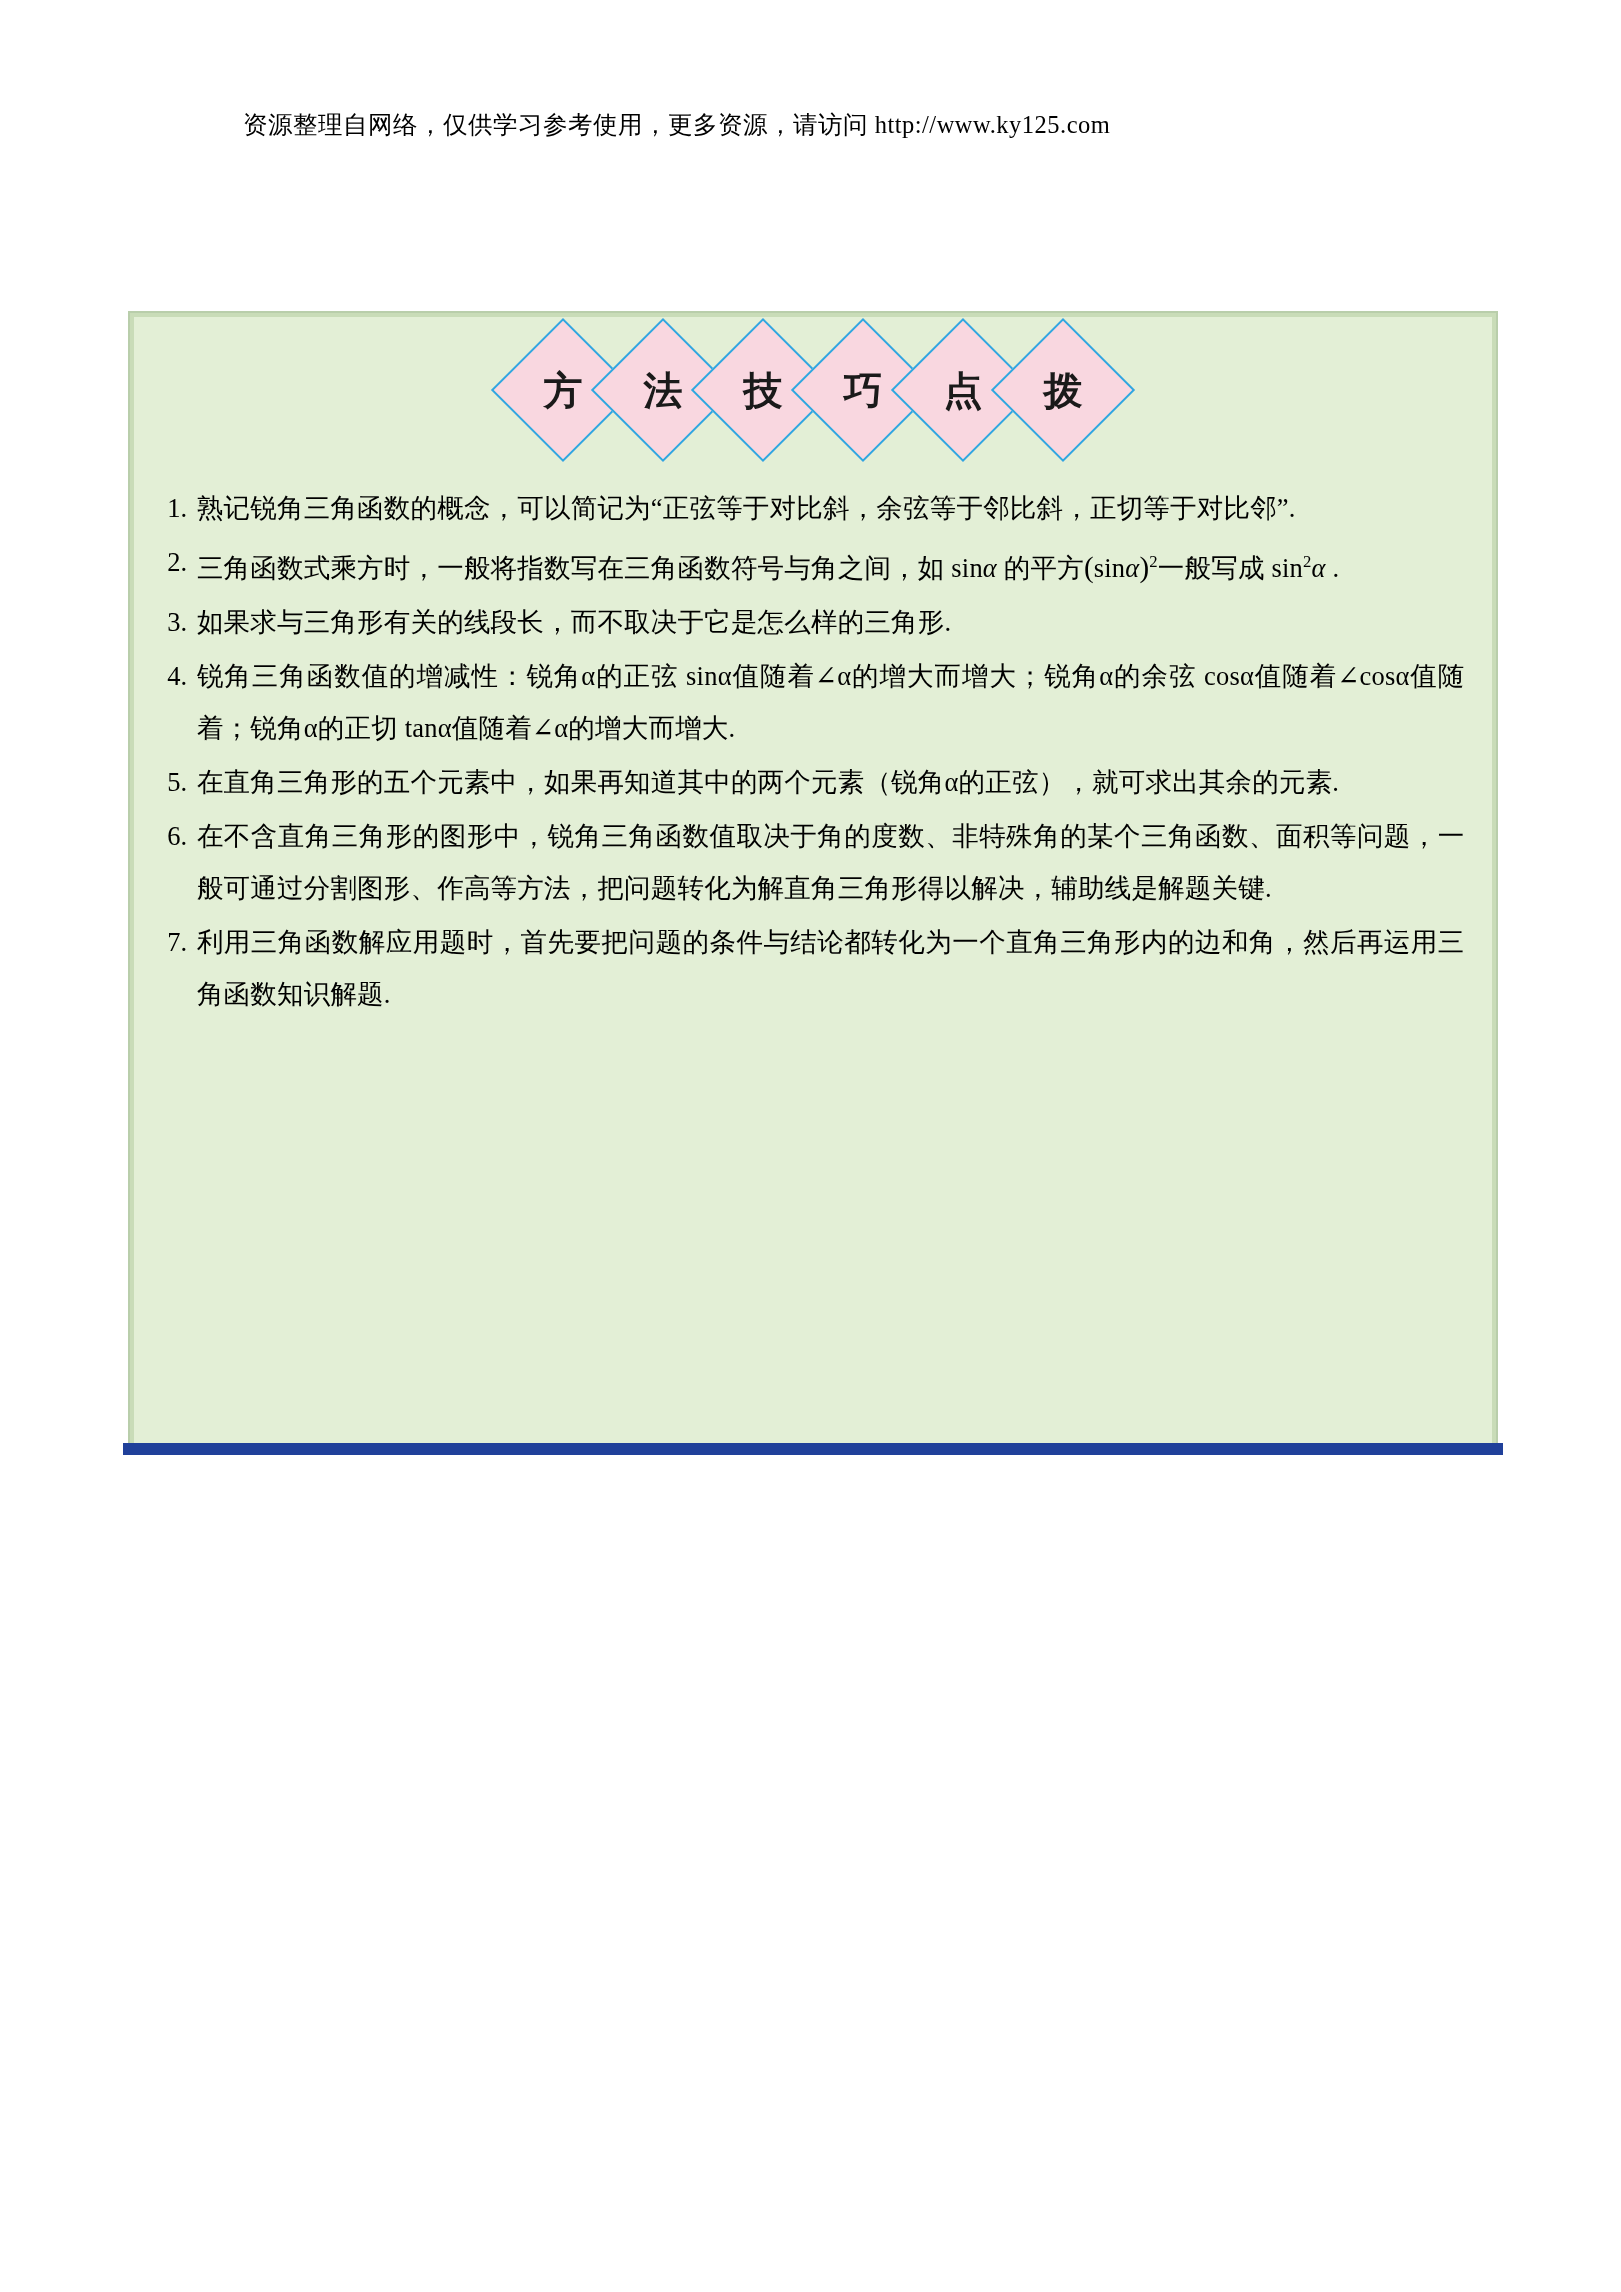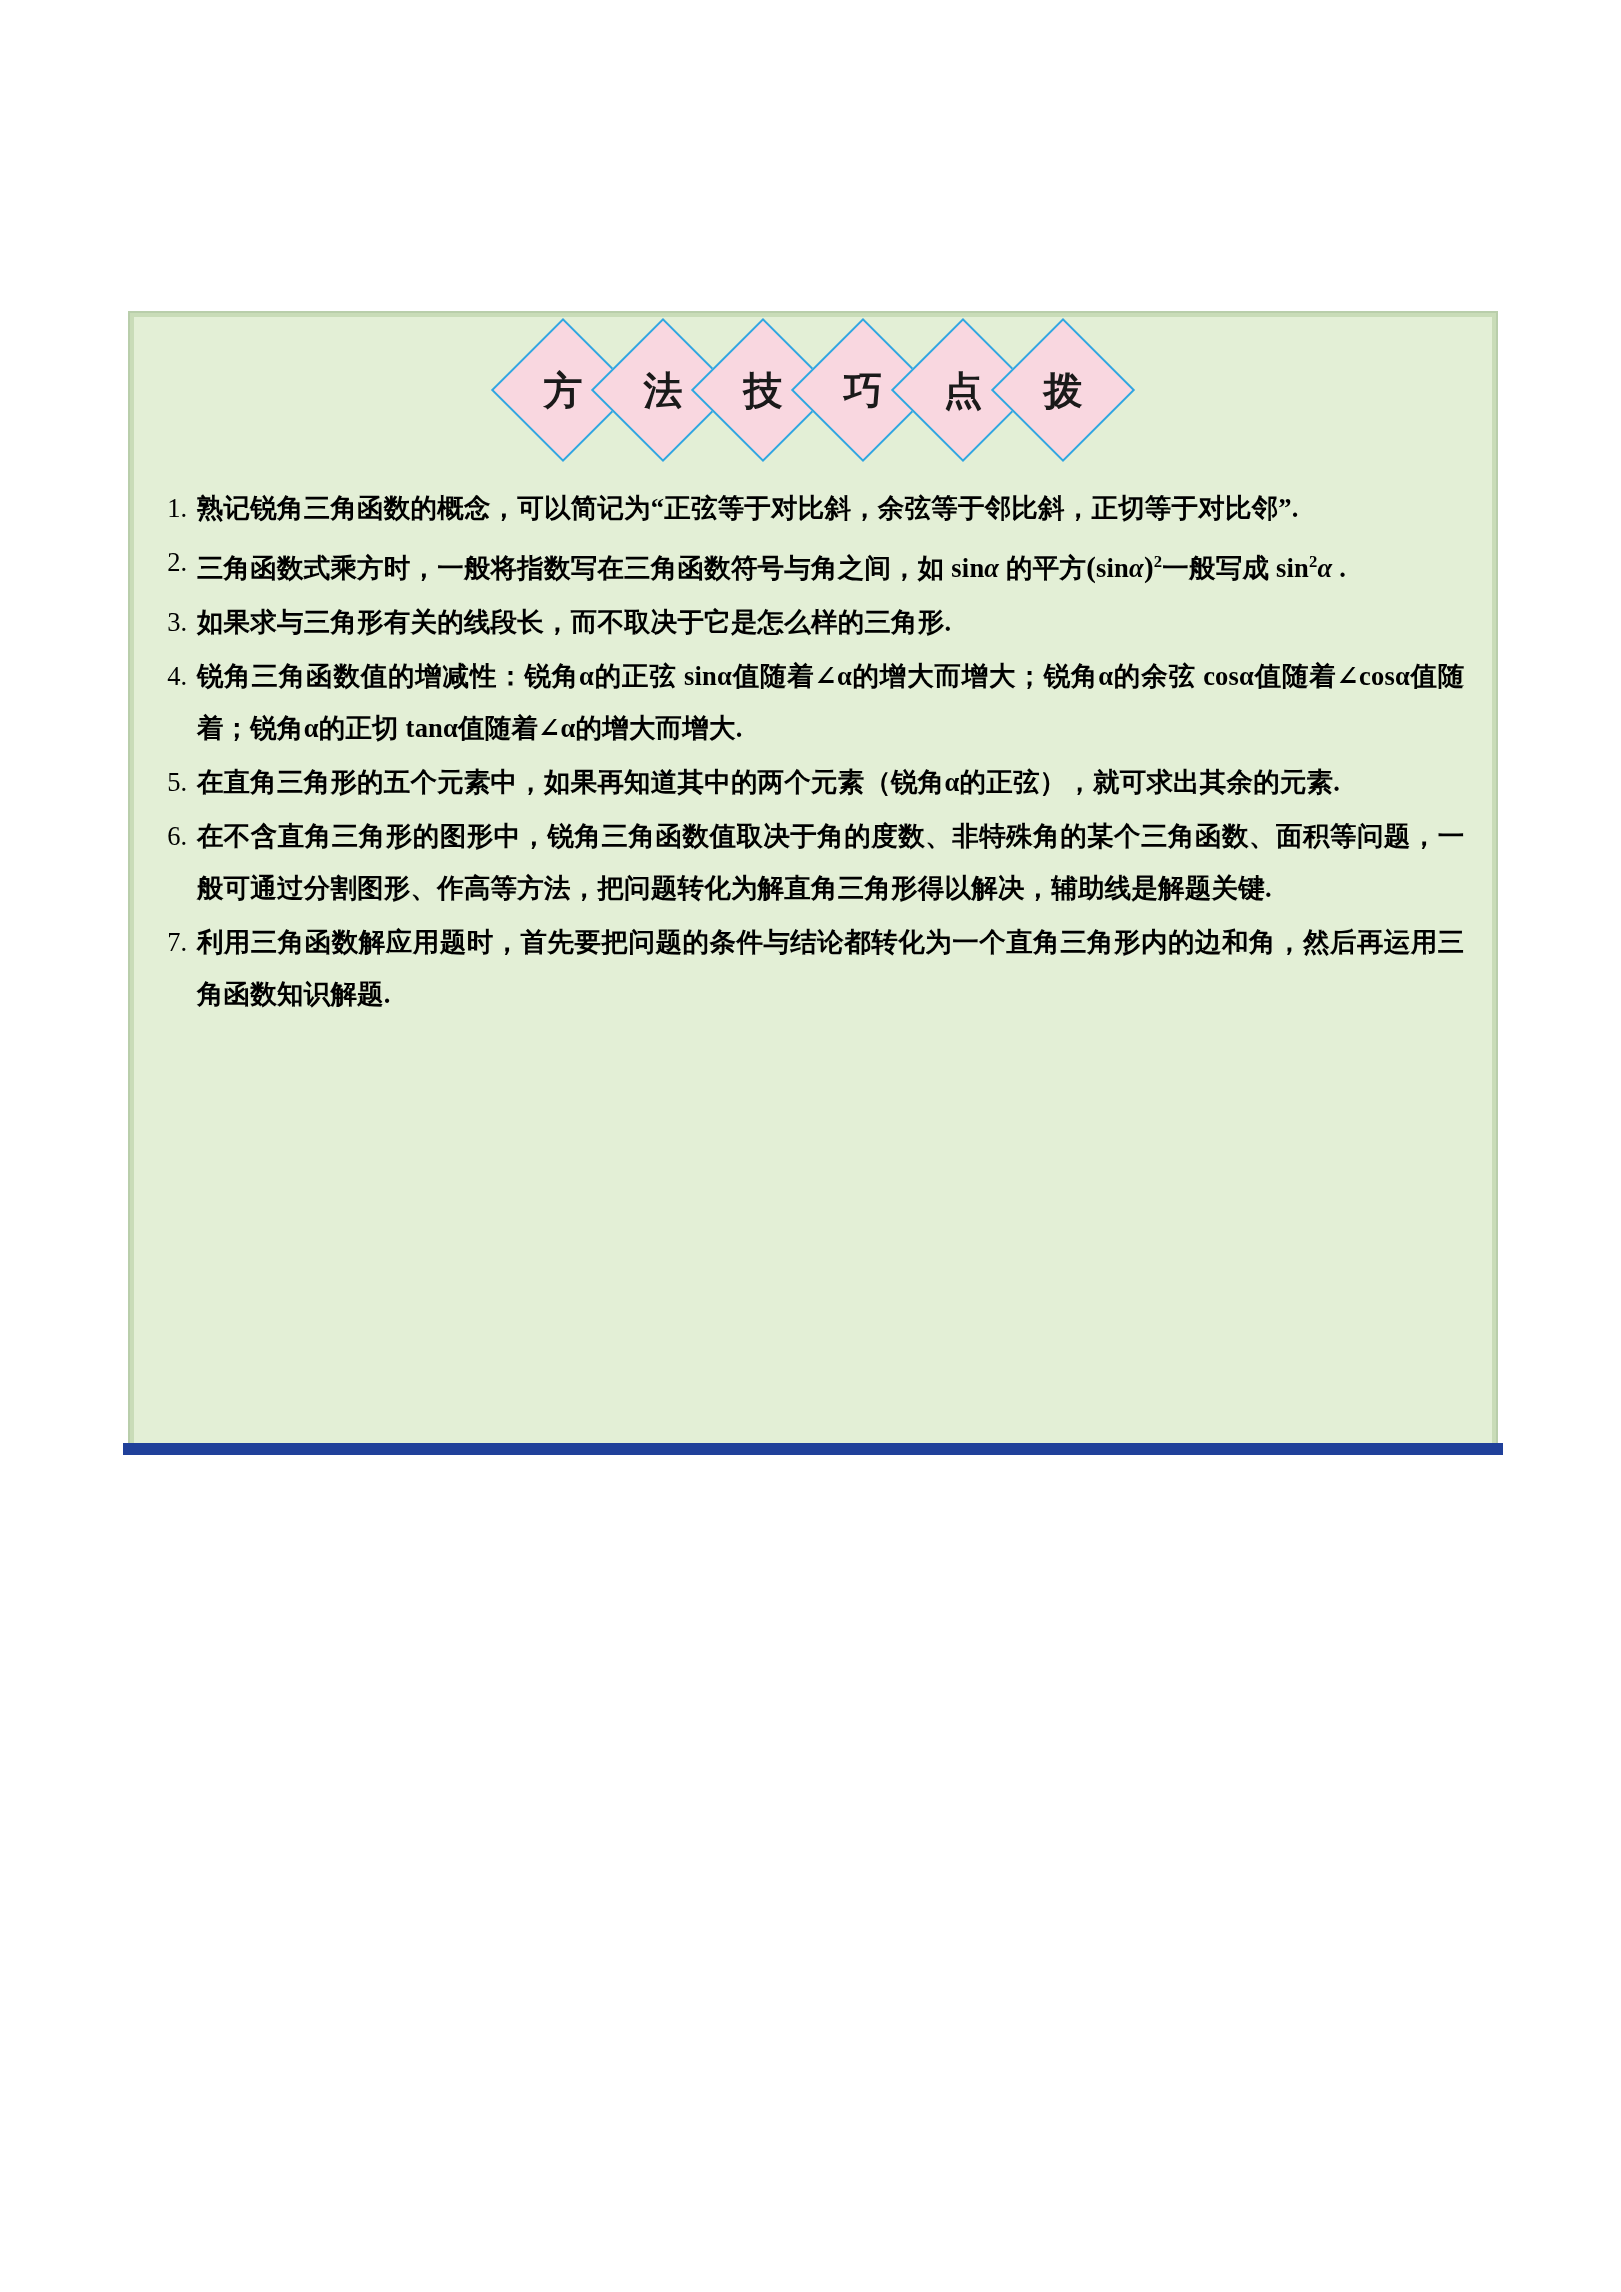--- a/index.html
+++ b/index.html
@@ -118,32 +118,32 @@
     font-family: "Liberation Serif", "DejaVu Serif", serif;
     box-sizing: border-box;
   }
   .txt {
     flex: 1;
     font-size: 26.5px;
     line-height: 52px;
     text-align: justify;
     padding-right: 5.9px;
     letter-spacing: 0.2px;
-    font-weight: bold;
   }
   .txt .it { font-style: italic; font-family: "Liberation Serif","DejaVu Serif",serif; }
   .txt sup { font-size: 16.7px; vertical-align: super; font-style: normal; }
   .txt .paren { font-size: 29px; }
   .nowrapgap { white-space: nowrap; }
 </style>
 </head>
 <body>
 
 <div class="page">
 
+  <div class="header-note">资源整理自网络，仅供学习参考使用，更多资源，请访问 http://www.ky125.com</div>
 
   <div class="box">
 
     <div class="title-row">
       <div class="diamond">
           <span>方</span>
         </div>
       <div class="diamond">
           <span>法</span>
         </div>

